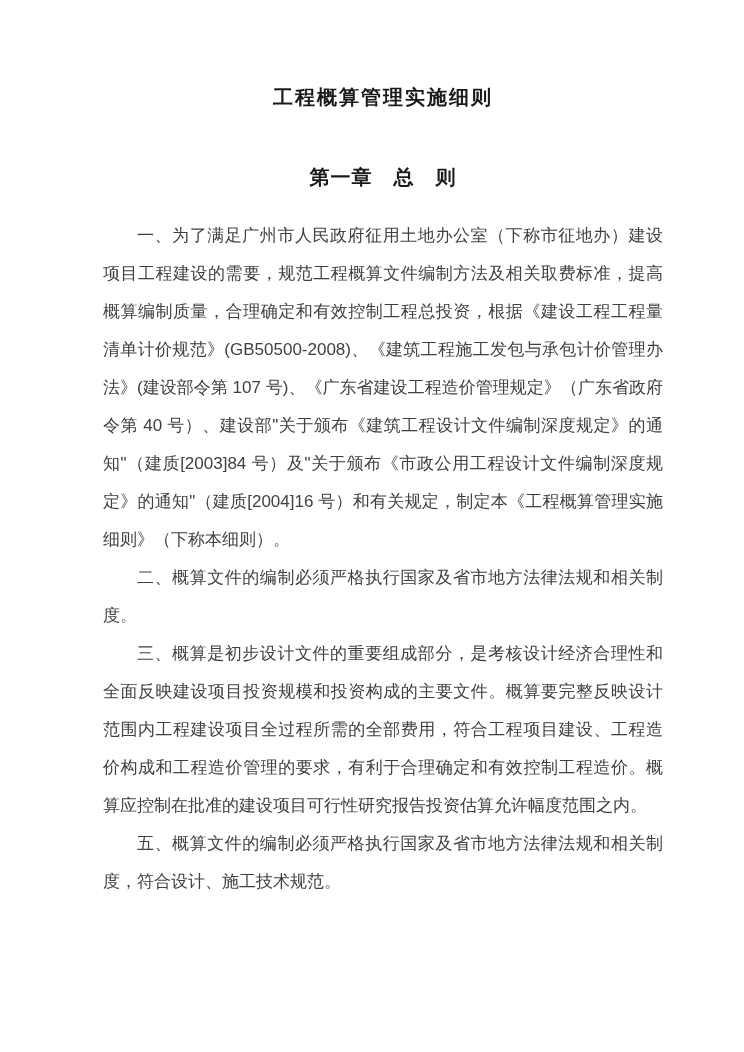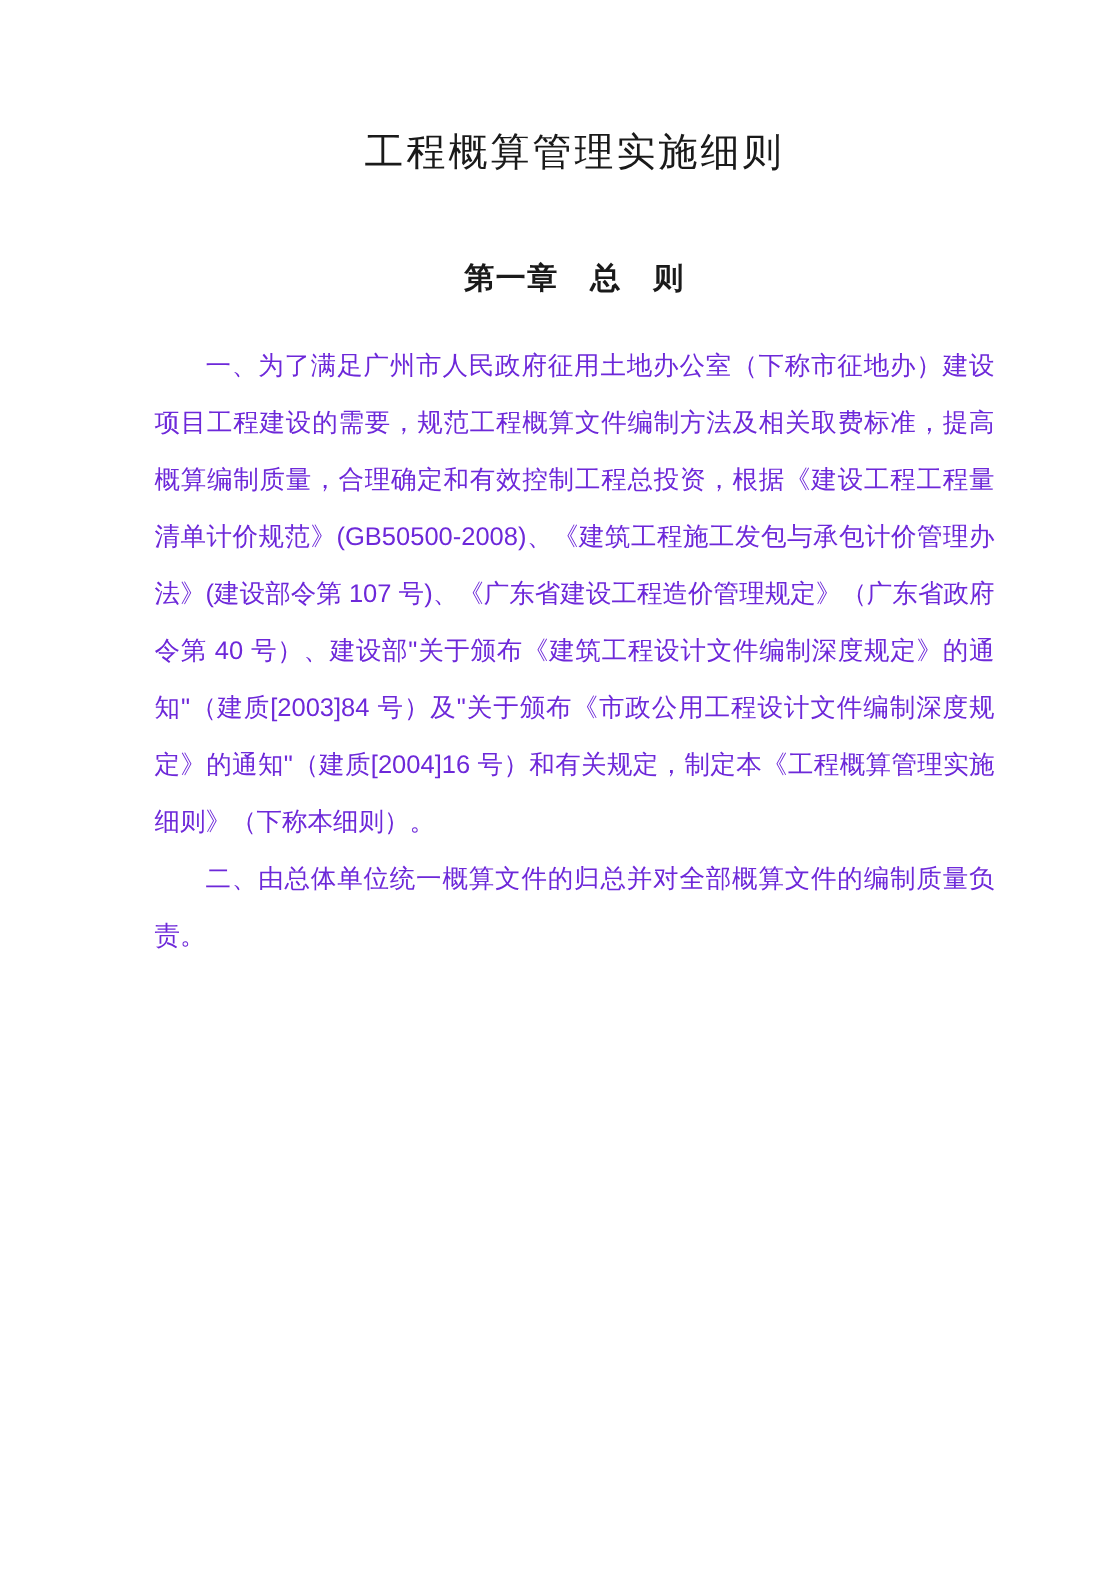--- a/index.html
+++ b/index.html
@@ -15,52 +15,54 @@
     overflow: hidden;
     color: #1d1d1d;
   }
   .content {
     padding-left: 103px;
     padding-right: 81px;
     padding-top: 84px;
   }
   .doc-title {
     text-align: center;
-    font-size: 26px;
-    font-weight: 400;
+    font-size: 20px;
+    font-weight: 700;
     letter-spacing: 2px;
     color: #1a1a1a;
   }
   .chapter-heading {
     text-align: center;
     font-size: 20px;
     font-weight: 700;
     margin-top: 53px;
     letter-spacing: 1px;
     color: #1a1a1a;
   }
   .body-text {
     margin-top: 26px;
   }
   .body-text p {
     font-size: 17px;
     line-height: 38px;
     text-align: justify;
     text-indent: 2em;
-    color: #6d28d9;
+    color: #404040;
     word-break: break-all;
   }
 </style>
 </head>
 <body>
 
 <div class="page">
   <div class="content">
     <h1 class="doc-title">工程概算管理实施细则</h1>
 
     <h2 class="chapter-heading">第一章　总　则</h2>
 
     <div class="body-text">
       <p>一、为了满足广州市人民政府征用土地办公室（下称市征地办）建设项目工程建设的需要，规范工程概算文件编制方法及相关取费标准，提高概算编制质量，合理确定和有效控制工程总投资，根据《建设工程工程量清单计价规范》(GB50500-2008)、《建筑工程施工发包与承包计价管理办法》(建设部令第 107 号)、《广东省建设工程造价管理规定》（广东省政府令第 40 号）、建设部"关于颁布《建筑工程设计文件编制深度规定》的通知"（建质[2003]84 号）及"关于颁布《市政公用工程设计文件编制深度规定》的通知"（建质[2004]16 号）和有关规定，制定本《工程概算管理实施细则》（下称本细则）。</p>
-      <p>二、由总体单位统一概算文件的归总并对全部概算文件的编制质量负责。</p>
+      <p>二、概算文件的编制必须严格执行国家及省市地方法律法规和相关制度。</p>
+      <p>三、概算是初步设计文件的重要组成部分，是考核设计经济合理性和全面反映建设项目投资规模和投资构成的主要文件。概算要完整反映设计范围内工程建设项目全过程所需的全部费用，符合工程项目建设、工程造价构成和工程造价管理的要求，有利于合理确定和有效控制工程造价。概算应控制在批准的建设项目可行性研究报告投资估算允许幅度范围之内。</p>
+      <p>五、概算文件的编制必须严格执行国家及省市地方法律法规和相关制度，符合设计、施工技术规范。</p>
     </div>
   </div>
 </div>
 
 </body></html>

